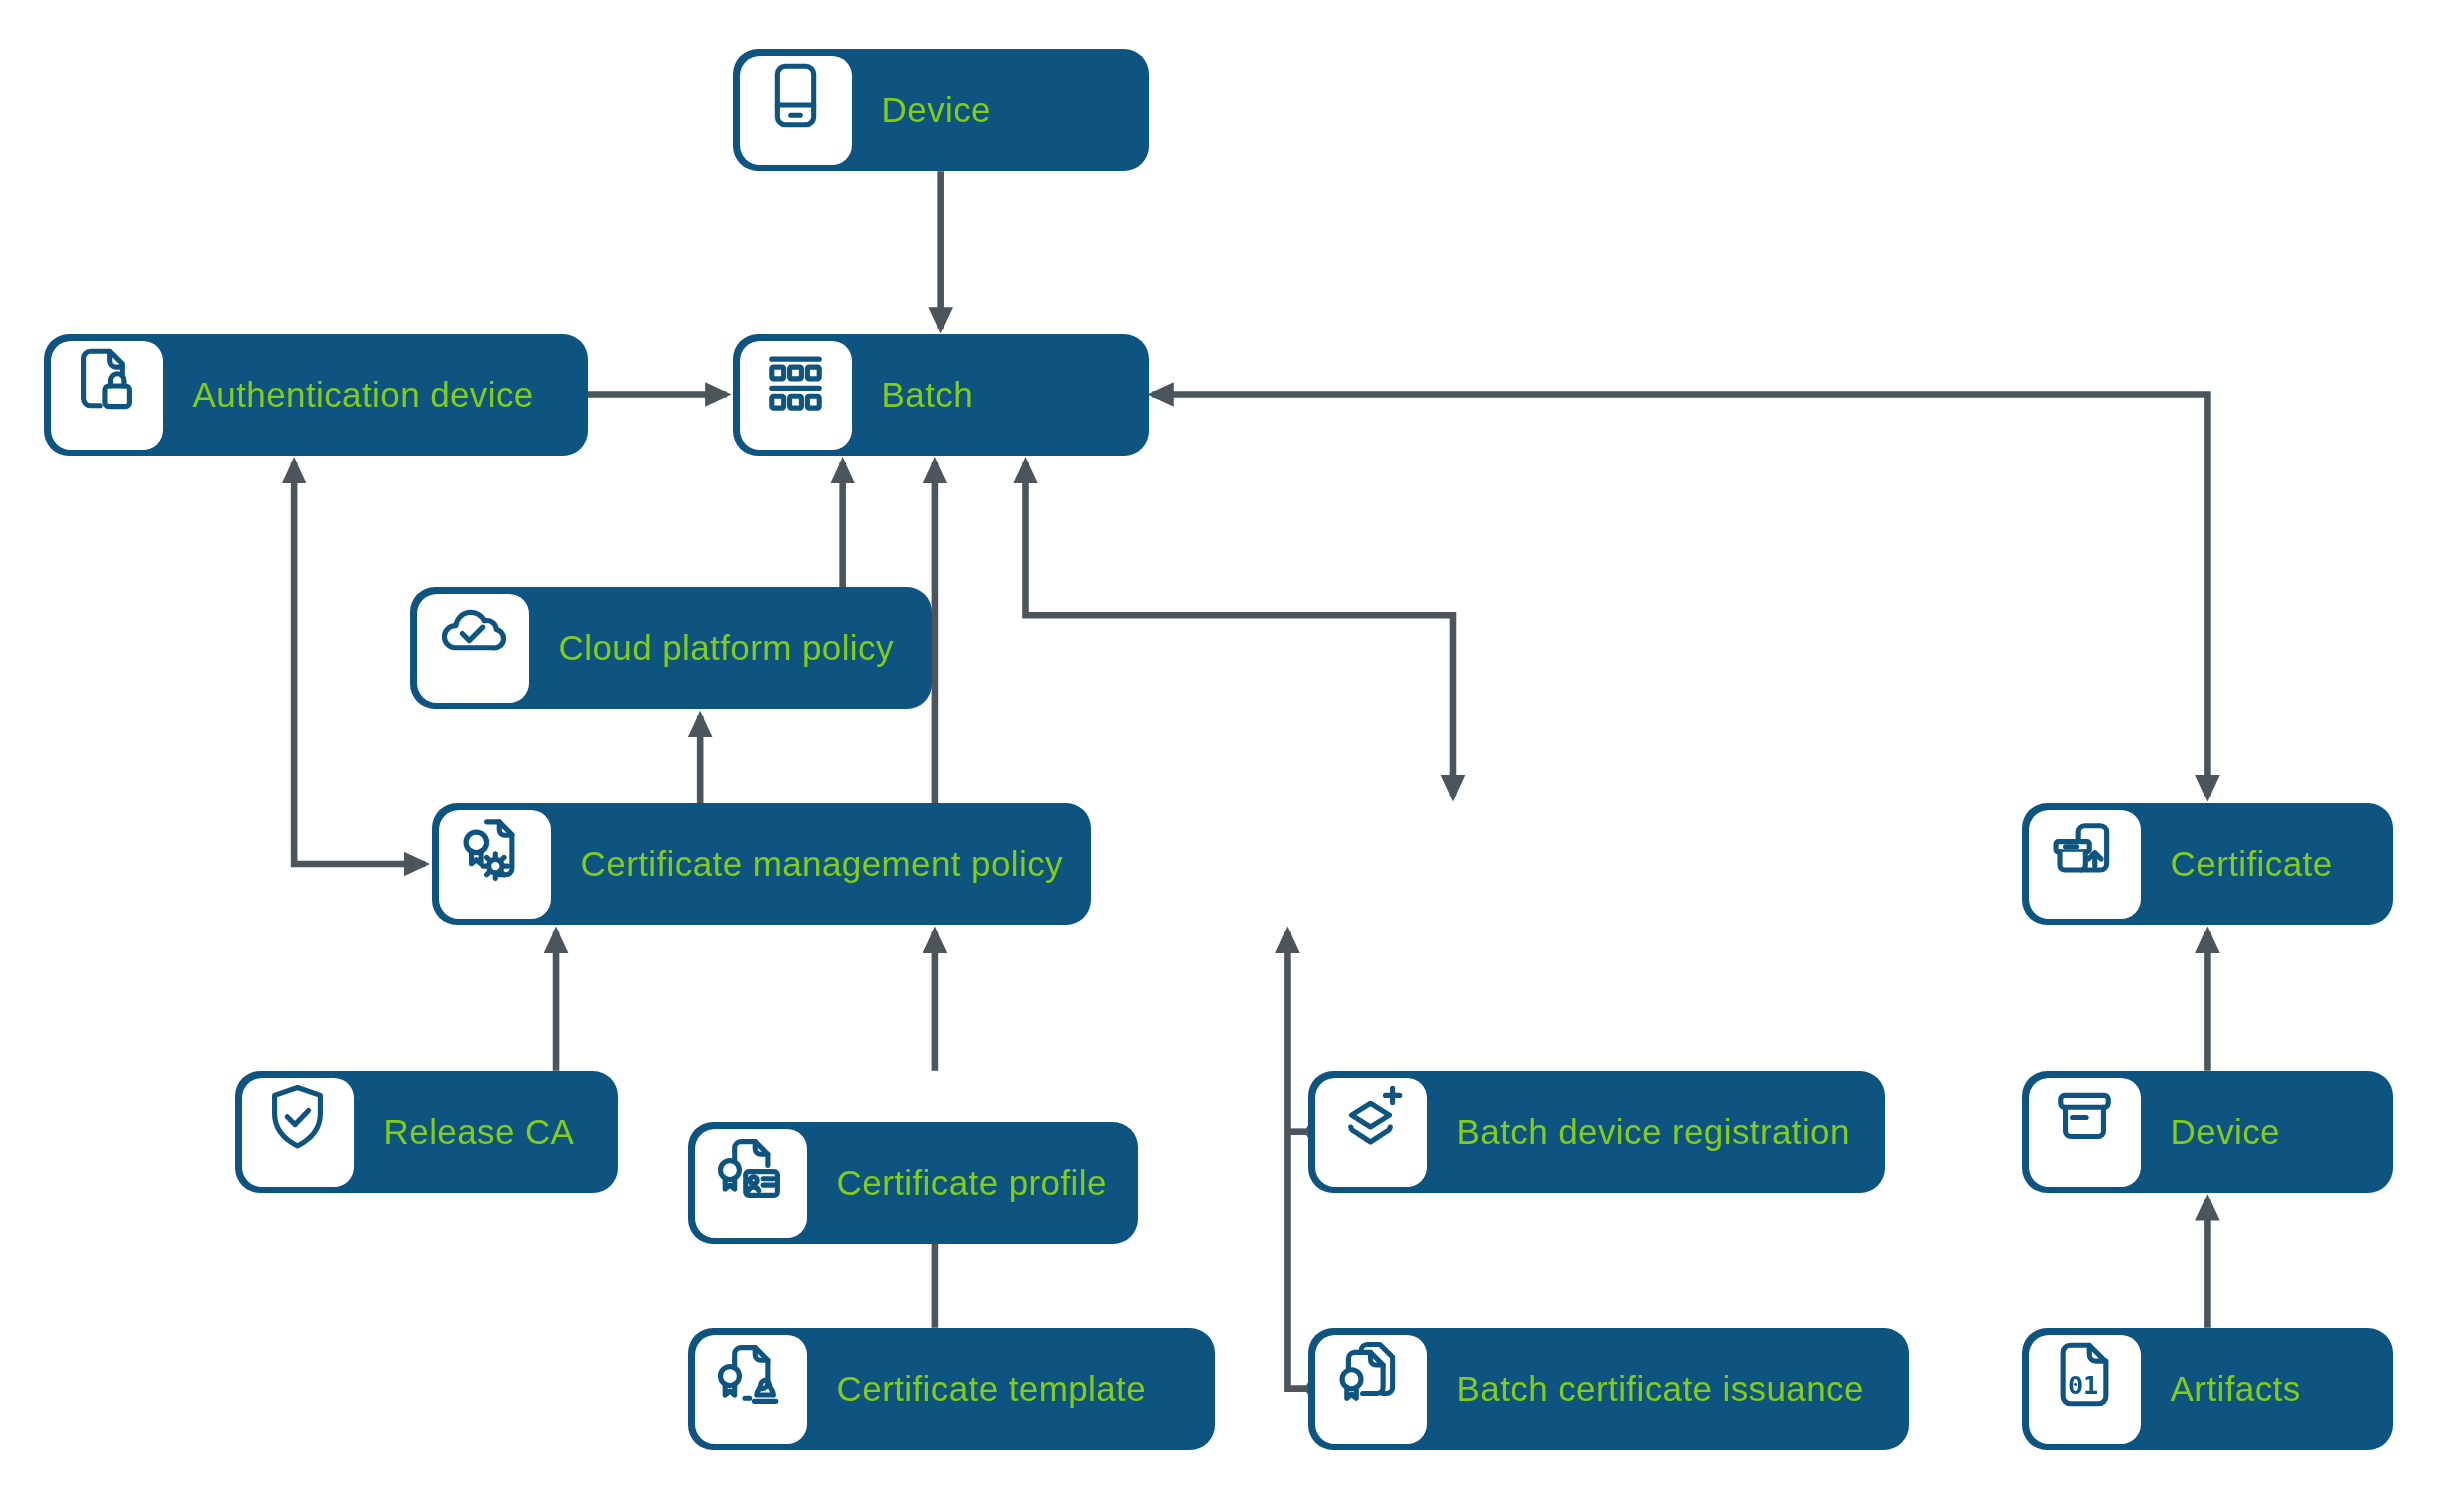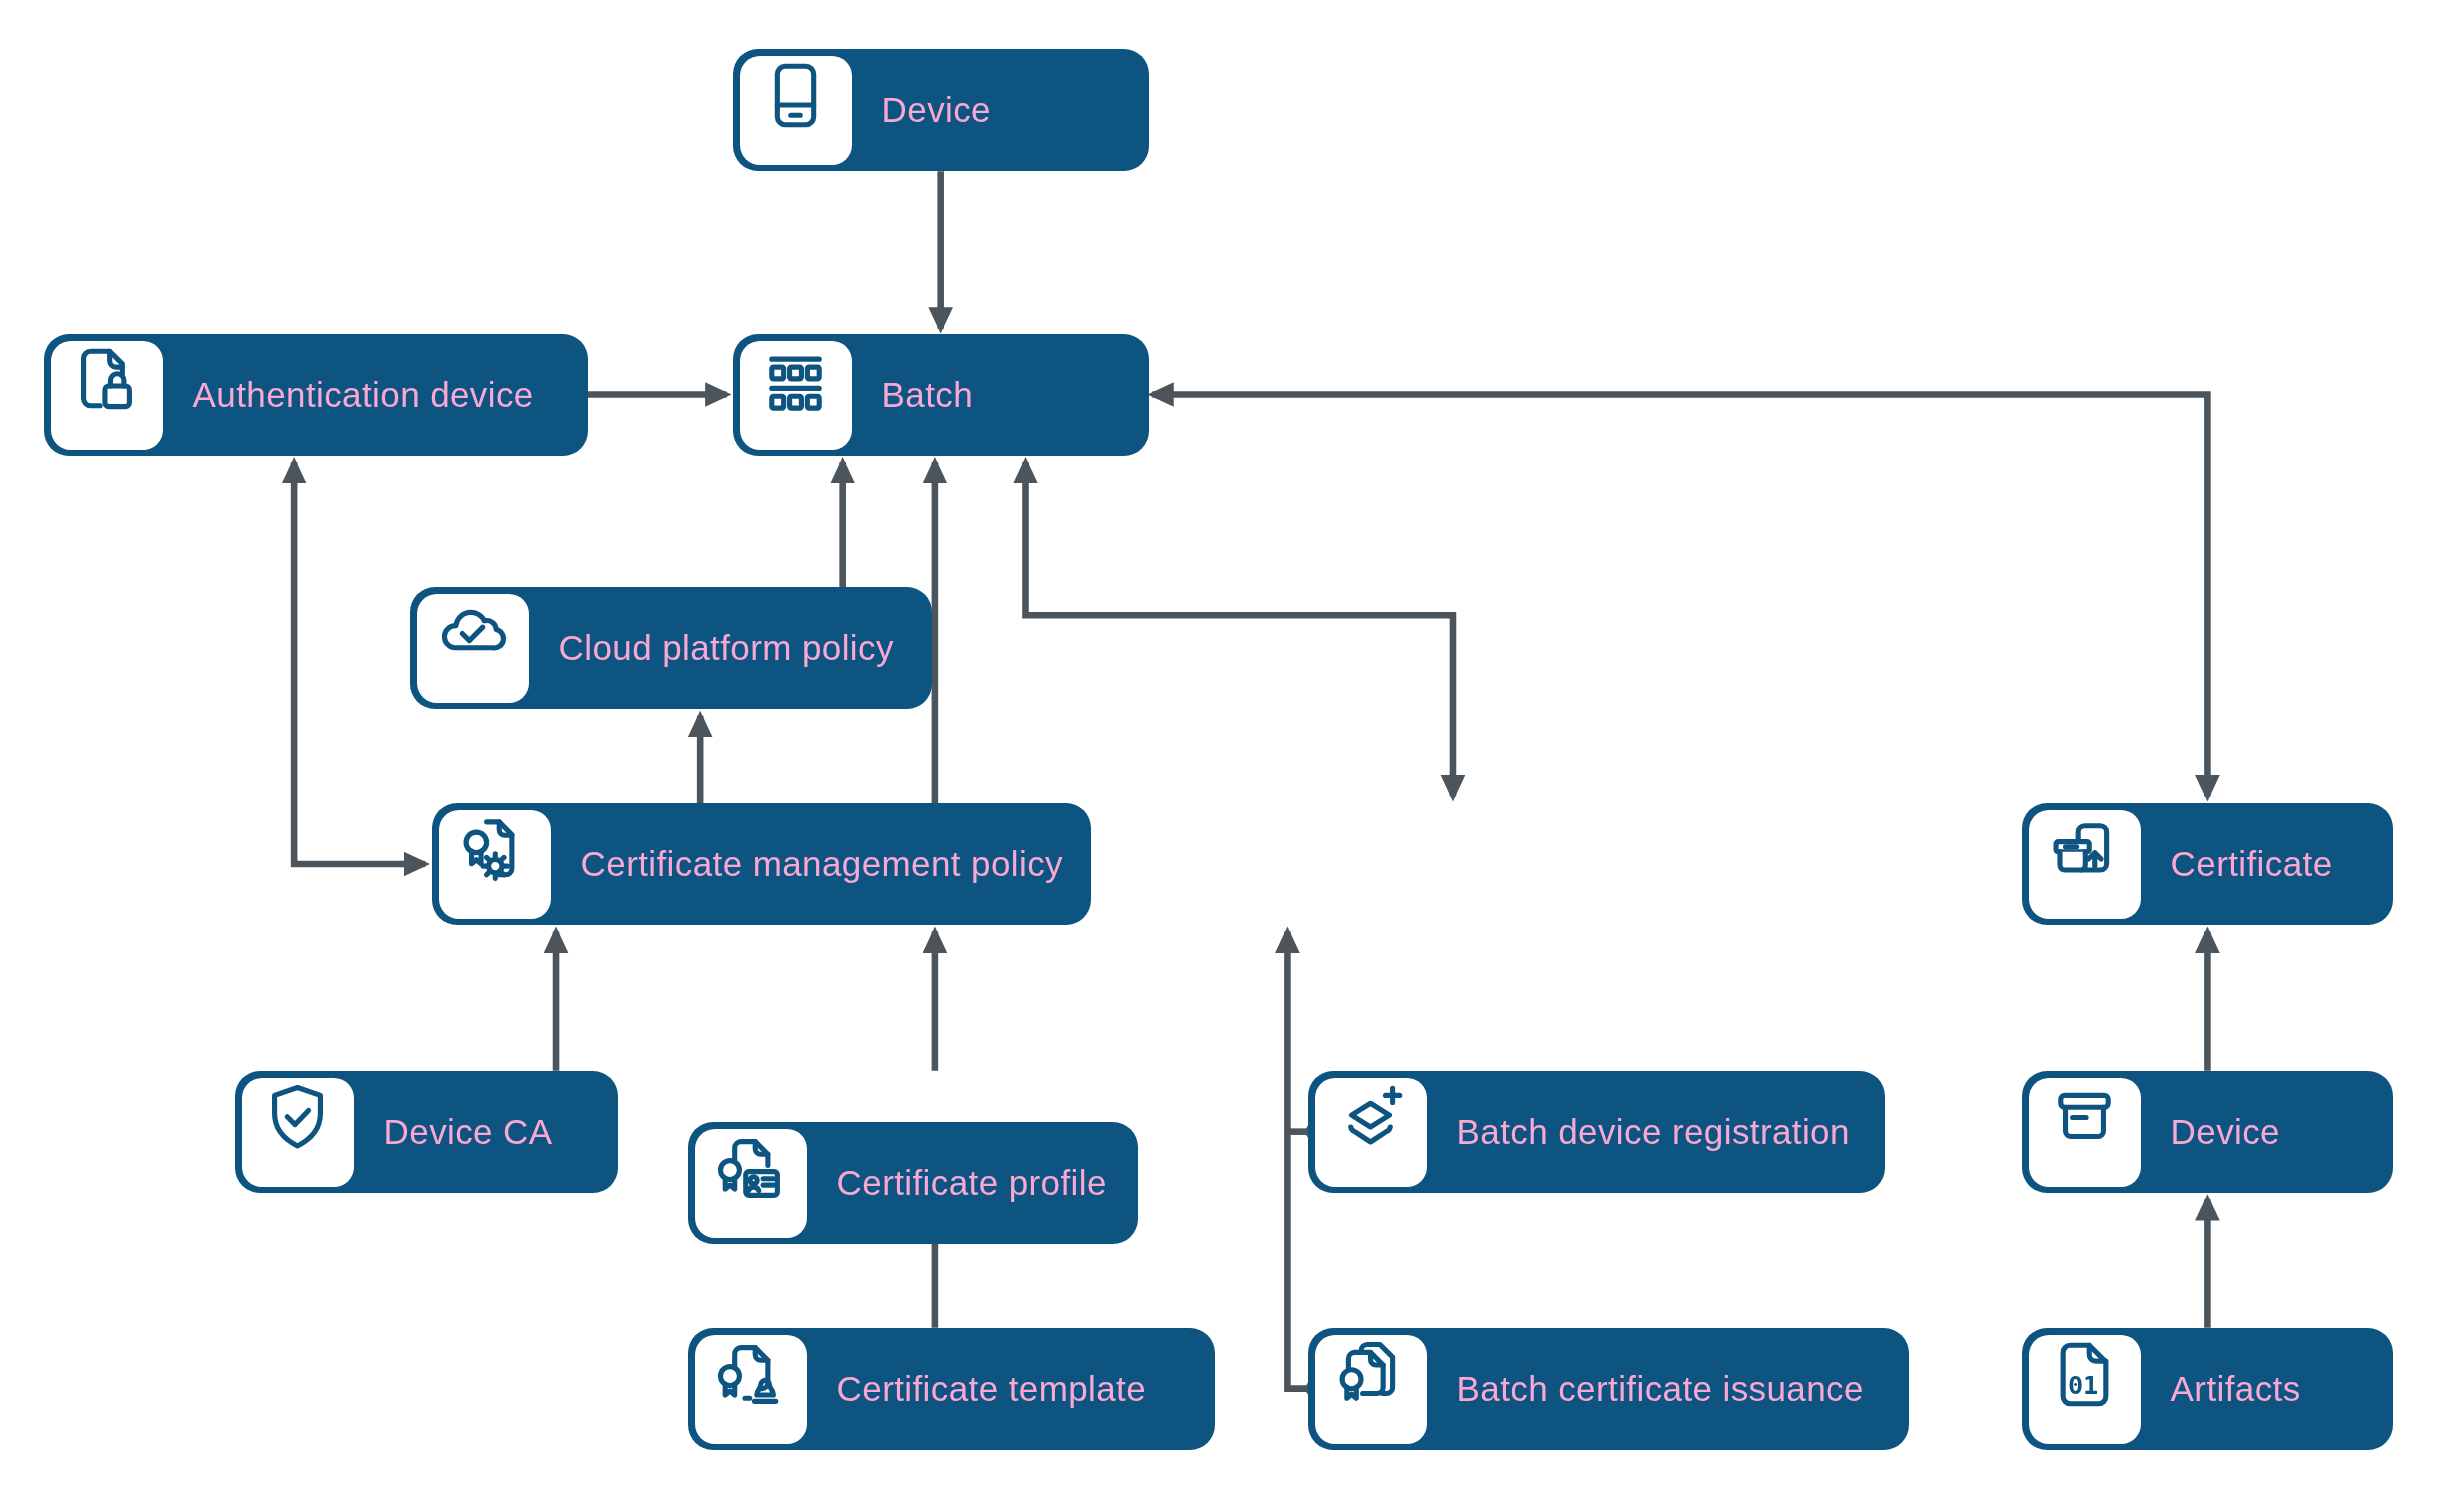--- a/index.html
+++ b/index.html
@@ -12,21 +12,21 @@
     background:#0e5480;border-radius:25px;box-sizing:border-box;
   }
   .icon-cell{
     flex:0 0 112px;height:109px;margin-left:6.6px;background:#ffffff;
     border-radius:20px;display:flex;align-items:flex-start;justify-content:center;
   }
   .icon-cell svg{width:79px;height:79px;stroke:#0e5480;fill:none;
     stroke-width:6.5;stroke-linecap:round;stroke-linejoin:round;}
   .icon-cell svg text{stroke:none;fill:#0e5480;}
   .label{
-    color:#f9a8d4;font-size:35px;font-weight:300;letter-spacing:0.4px;
+    color:#84cc16;font-size:35px;font-weight:300;letter-spacing:0.4px;
     margin-left:30px;margin-right:23px;white-space:nowrap;
   }
 </style>
 </head>
 <body>
 
 <div id="canvas">
 
   <svg id="edges" viewBox="0 0 2989 1820">
     <defs>
@@ -120,21 +120,21 @@
     <span class="label">Certificate management policy</span>
   </div>
 
   <div class="node" style="left:235px;top:1071px;width:383px">
     <span class="icon-cell">
       <svg viewBox="0 0 100 100">
         <path d="M50 12 l29 10 v23 c0 21 -13 33 -29 41 c-16 -8 -29 -20 -29 -41 V22 z"></path>
         <path d="M37 49 l10 10 l17 -18"></path>
       </svg>
     </span>
-    <span class="label">Device CA</span>
+    <span class="label">Release CA</span>
   </div>
 
   <div class="node" style="left:688px;top:1122px;width:450px">
     <span class="icon-cell">
       <svg viewBox="0 0 100 100">
         <path d="M30 40 V24 a8 8 0 0 1 8 -8 h18 l16 16 v14"></path>
         <path d="M56 16 v9 a7 7 0 0 0 7 7 h9"></path>
         <circle cx="24" cy="52" r="12"></circle>
         <path d="M18 62 v14 l6 -5 l6 5 V62"></path>
         <rect x="44" y="54" width="40" height="30" rx="4"></rect>

